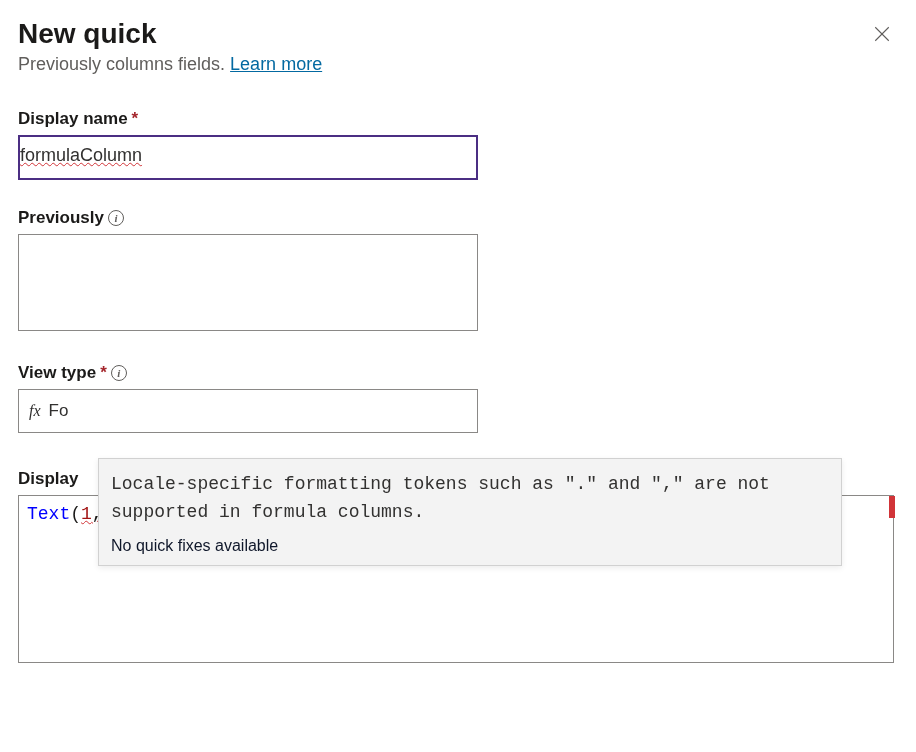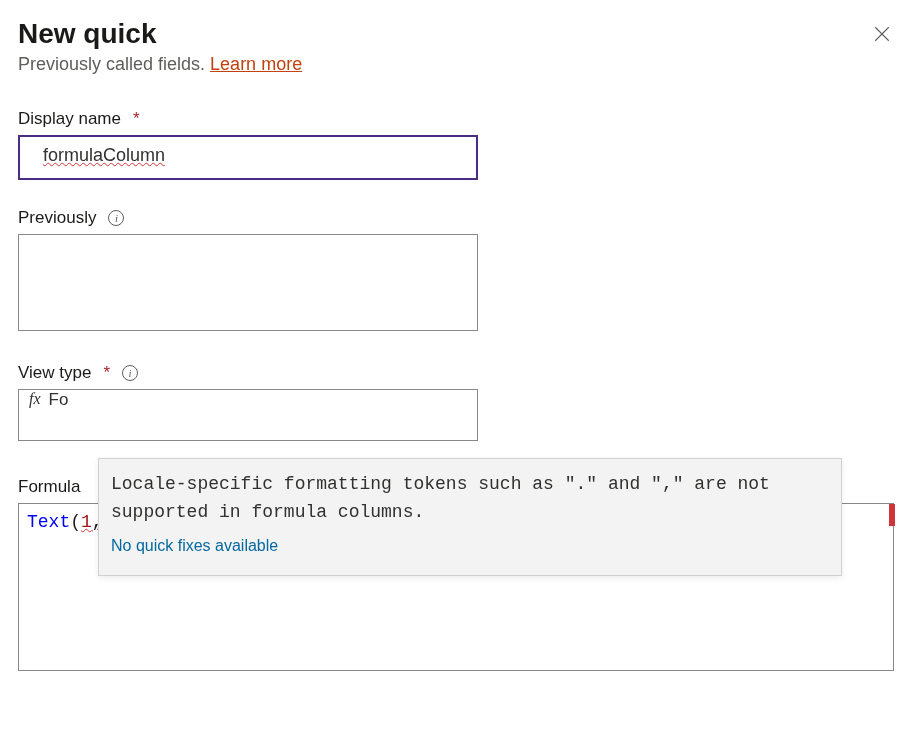--- a/index.html
+++ b/index.html
@@ -21,21 +21,21 @@
       font-weight: 600;
       margin: 0 0 4px 0;
       color: #1b1a19;
     }
     .subtitle {
       font-size: 18px;
       color: #605e5c;
       margin: 0 0 34px 0;
     }
     .subtitle a {
-      color: #c2410c;
+      color: #0369a1;
     }
     .close-btn {
       position: absolute;
       top: 4px;
       right: 4px;
       width: 24px;
       height: 24px;
       cursor: pointer;
       color: #605e5c;
       display: flex;
@@ -44,25 +44,25 @@
     }
     .close-btn svg {
       width: 18px;
       height: 18px;
     }
     .field {
       margin-bottom: 28px;
     }
     .label {
       font-size: 17px;
-      font-weight: 400;
+      font-weight: 700;
       margin-bottom: 6px;
       display: flex;
       align-items: center;
-      gap: 12px;
+      gap: 4px;
       color: #1b1a19;
     }
     .required {
       color: #a4262c;
     }
     .info-icon {
       width: 16px;
       height: 16px;
       border: 1px solid #605e5c;
       border-radius: 50%;
@@ -84,43 +84,44 @@
       height: 97px;
       border: 1px solid #8a8886;
       padding: 8px;
       font-size: 16px;
       font-family: inherit;
       resize: none;
       outline: none;
     }
     .select {
       width: 460px;
-      height: 52px;
+      height: 44px;
       border: 1px solid #8a8886;
       padding: 0 10px;
       font-size: 17px;
       display: flex;
+      align-items: center;
       gap: 8px;
       background: #fff;
       position: relative;
     }
     .fx-icon {
       font-family: 'Segoe UI', serif;
       font-style: italic;
       font-size: 16px;
       color: #323130;
     }
     .tooltip {
       position: absolute;
       left: 98px;
       top: 458px;
       width: 744px;
       background: #f3f3f3;
       border: 1px solid #d1d1d1;
-      padding: 12px 12px 20px 12px;
+      padding: 12px 12px 10px 12px;
       font-family: 'Consolas', 'Courier New', monospace;
       z-index: 10;
       box-shadow: 0 2px 6px rgba(0,0,0,0.08);
     }
     .tooltip-message {
       font-size: 18px;
       color: #323130;
       line-height: 1.55;
       white-space: pre-wrap;
       margin-bottom: 10px;
@@ -129,21 +130,21 @@
       font-family: 'Segoe UI', sans-serif;
       font-size: 16px;
       display: flex;
       gap: 20px;
     }
     .tooltip-link {
       color: #0078d4;
       cursor: pointer;
     }
     .tooltip-disabled {
-      color: #0369a1;
+      color: #0f172a;
     }
     .formula-box {
       width: 876px;
       height: 168px;
       border: 1px solid #8a8886;
       padding: 8px 8px;
       font-family: 'Consolas', 'Courier New', monospace;
       font-size: 18px;
       position: relative;
       background: #fff;
@@ -164,40 +165,40 @@
       top: 0;
       right: -2px;
       width: 6px;
       height: 22px;
       background: #d13438;
     }
     .display-input-fake {
       width: 460px;
       height: 45px;
       border: 2px solid #4b2e83;
-      padding: 8px 23px;
+      padding: 8px 0;
       font-size: 18px;
       font-family: inherit;
       background: #fff;
       cursor: text;
     }
   </style>
 </head>
 <body>
 
 <div class="header">
   <h1 class="title">New quick</h1>
   <div class="close-btn">
     <svg viewBox="0 0 16 16" fill="none" stroke="currentColor" stroke-width="1">
       <line x1="2" y1="2" x2="14" y2="14"></line>
       <line x1="14" y1="2" x2="2" y2="14"></line>
     </svg>
   </div>
   <p class="subtitle">
-    <span>Previously called fields. </span><a href="#">Learn more</a>
+    <span>Previously columns fields. </span><a href="#">Learn more</a>
   </p>
 </div>
 
 <div class="field">
   <div class="label">
     <span>Display name</span>
     <span class="required">*</span>
   </div>
   <div class="display-input-fake">
     <span class="spellcheck-underline">formulaColumn</span>
@@ -226,19 +227,19 @@
 
 <div class="tooltip">
   <div class="tooltip-message">Locale-specific formatting tokens such as "." and "," are not supported in formula columns.</div>
   <div class="tooltip-actions">
     <span class="tooltip-disabled">No quick fixes available</span>
   </div>
 </div>
 
 <div class="field" style="margin-top:36px;">
   <div class="label">
-    <span>Formula</span>
+    <span>Display</span>
   </div>
   <div class="formula-box">
     <div class="formula-content"><span class="tok-func">Text</span><span class="tok-punct">(</span><span class="tok-num squiggly">1</span><span class="tok-punct squiggly">,</span><span class="tok-str squiggly">"#,#"</span><span class="tok-punct">)</span></div>
     <div class="error-marker"></div>
   </div>
 </div>
 
 </body></html>

